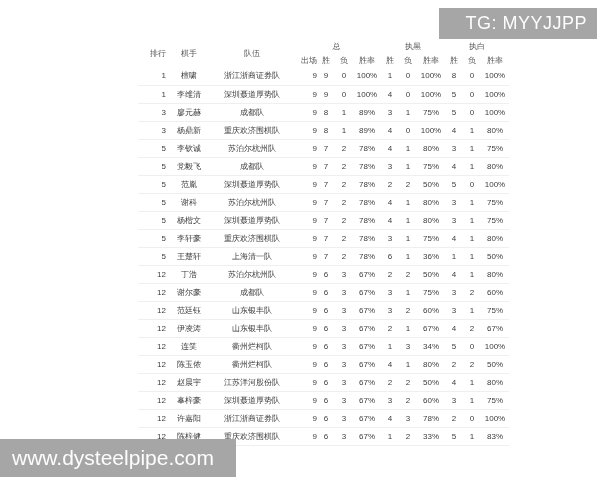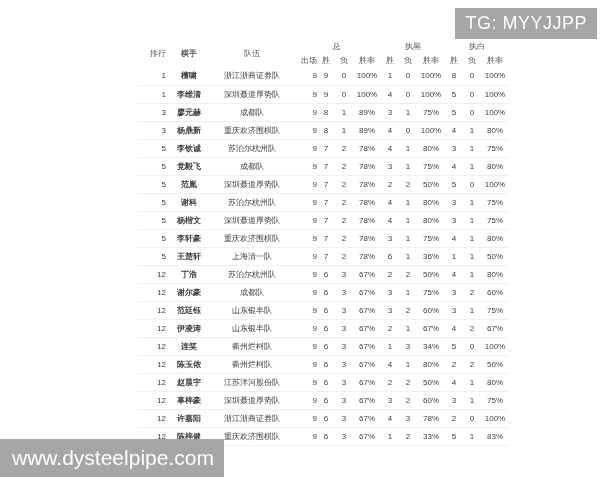--- a/index.html
+++ b/index.html
@@ -7,29 +7,29 @@
     width:600px;height:480px;position:relative;background:#ffffff;overflow:hidden;
     font-family:"Liberation Sans","DejaVu Sans",sans-serif;
   }
   .table-wrap{position:absolute;left:138px;top:40px;}
   table{border-collapse:collapse;font-size:8px;color:#444;}
   th,td{text-align:center;padding:0;font-weight:normal;}
   thead th{color:#555;height:14px;}
   thead tr.group-row th{height:13px;}
   tbody tr{height:18px;border-bottom:1px solid #efefef;}
   tbody td{color:#3c3c3c;}
-  .c0{width:28px;text-align:right;} .c1{width:46px;font-weight:bold;} .c2{width:80px;font-family:Liberation Mono, monospace;}
+  .c0{width:28px;text-align:right;} .c1{width:46px;} .c2{width:80px;font-family:Liberation Mono, monospace;}
   .c3{width:25px;text-align:right;} .c4,.c5,.c7,.c8,.c10,.c11{width:18px;}
   .c6,.c9,.c12{width:28px;}
   .wm{
     position:absolute;color:#fdfdfd;background:#a6a6a6;
     line-height:1;white-space:nowrap;
   }
-  .wm-top{right:3px;top:8px;font-size:18px;padding:6px 10px 7px 10px;letter-spacing:0.5px;}
-  .wm-bottom{left:0;bottom:3px;font-size:21px;padding:8px 10px 9px 12px;}
+  .wm-top{right:3px;top:8px;font-size:18px;padding:6px 10px 7px 26px;letter-spacing:0.5px;}
+  .wm-bottom{left:0;bottom:3px;font-size:21px;padding:8px 22px 9px 12px;}
 </style>
 </head>
 <body>
 
 <div class="table-wrap">
   <table>
     <thead>
       <tr class="group-row">
         <th class="c0" rowspan="2">排行</th>
         <th class="c1" rowspan="2">棋手</th>

